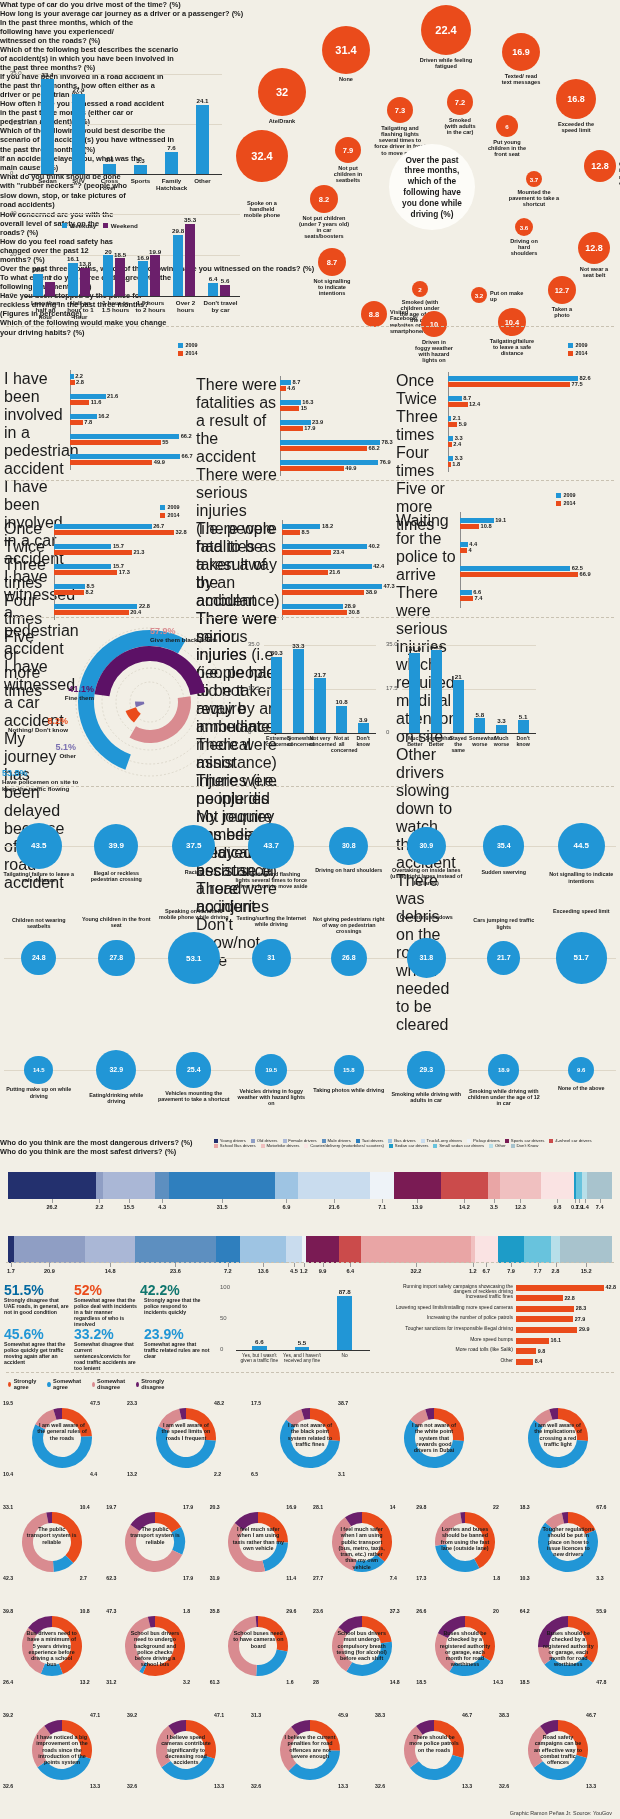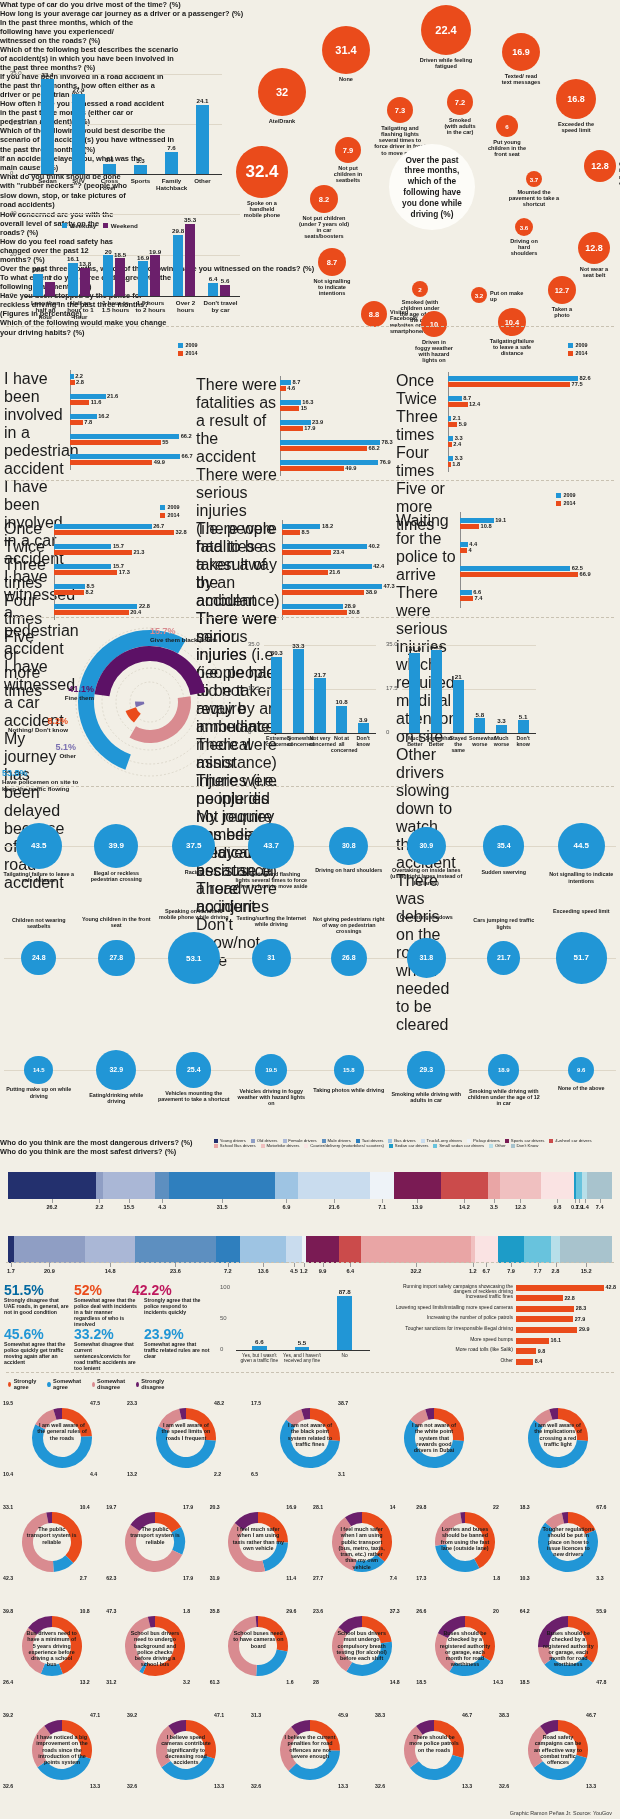--- a/index.html
+++ b/index.html
@@ -173,21 +173,21 @@
       <div class="bubble" style="left:266px;top:31px;width:38px;height:38px;font-size:9px;">16.9</div>
       <div class="bub-lbl" style="left:263px;top:70.5px;width:44px;">Texted/ read text messages</div>
       <div class="bubble" style="left:320px;top:77px;width:40px;height:40px;font-size:9px;">16.8</div>
       <div class="bub-lbl" style="left:315px;top:118.5px;width:50px;">Exceeded the speed limit</div>
       <div class="bubble" style="left:151px;top:95px;width:26px;height:26px;font-size:7.5px;">7.3</div>
       <div class="bub-lbl" style="left:138px;top:122.5px;width:52px;">Tailgating and flashing lights several times to force driver in front to move aside</div>
       <div class="bubble" style="left:211px;top:87px;width:26px;height:26px;font-size:7.5px;">7.2</div>
       <div class="bub-lbl" style="left:206px;top:114.5px;width:36px;">Smoked (with adults in the car)</div>
       <div class="bubble" style="left:260px;top:113px;width:22px;height:22px;font-size:6.2px;">6</div>
       <div class="bub-lbl" style="left:247px;top:136.5px;width:48px;">Put young children in the front seat</div>
-      <div class="bubble" style="left:0px;top:144px;width:52px;height:52px;font-size:17px;">32.4</div>
+      <div class="bubble" style="left:0px;top:128px;width:52px;height:52px;font-size:11px;">32.4</div>
       <div class="bub-lbl" style="left:6px;top:197.5px;width:40px;">Spoke on a handheld mobile phone</div>
       <div class="bubble" style="left:99px;top:135px;width:26px;height:26px;font-size:7.5px;">7.9</div>
       <div class="bub-lbl" style="left:91px;top:162.5px;width:42px;">Not put children in seatbelts</div>
       <div class="bubble" style="left:74px;top:183px;width:28px;height:28px;font-size:7.5px;">8.2</div>
       <div class="bub-lbl" style="left:62px;top:212.5px;width:52px;">Not put children (under 7 years old) in car seats/boosters</div>
       <div class="bubble" style="left:290px;top:169px;width:16px;height:16px;font-size:6.2px;">3.7</div>
       <div class="bub-lbl" style="left:271px;top:186.5px;width:54px;">Mounted the pavement to take a shortcut</div>
       <div class="bubble" style="left:348px;top:148px;width:32px;height:32px;font-size:9px;">12.8</div>
       <div class="bub-lbl" style="left:383px;top:159px;width:52px;text-align:left;">Overtaking on inside lanes (using right lanes instead of left lanes)</div>
       <div class="bubble" style="left:279px;top:216px;width:18px;height:18px;font-size:6.2px;">3.6</div>
@@ -439,21 +439,21 @@
         <circle cx="90" cy="84" r="48" fill="none" stroke="#c9c2b2" stroke-width="0.5" stroke-dasharray="2 2"></circle>
         <circle cx="90" cy="84" r="62" fill="none" stroke="#c9c2b2" stroke-width="0.5" stroke-dasharray="2 2"></circle>
         <circle cx="90" cy="84" r="74" fill="none" stroke="#c9c2b2" stroke-width="0.5" stroke-dasharray="2 2"></circle>
         <path d="M65.37454968055185,151.6578686965854 A72,72 0 1 1 126,21.646170927520423 L118,35.50257738807144 A56,56 0 1 0 70.84687197376255,136.62278676401087 Z" fill="#2196d6"></path>
         <path d="M34.544988150472065,76.20630634623633 A56,56 0 0 1 145.14923416868365,74.27570205065184 L130.37711787350054,76.88042471565582 A41,41 0 0 0 49.399009181595616,78.29390286063732 Z" fill="#5c1166"></path>
         <path d="M130.6009908184044,78.2939028606373 A41,41 0 0 1 69.50000000000003,119.507041555162 L76.00000000000003,108.24871130596429 A28,28 0 0 0 117.72750592476396,80.10315317311816 Z" fill="#d98b90"></path>
         <path d="M73.99280164153288,104.48827959377478 A26,26 0 0 1 65.56799185956638,92.89252372646739 L75.90461068821138,89.13030214988504 A15,15 0 0 0 80.76507787011512,95.82016130410084 Z" fill="#ea4b1b"></path>
         <path d="M75.90461068821138,89.13030214988504 A15,15 0 0 1 75.00913759471356,83.47650754946248 L84.00365503788542,83.790603019785 A6,6 0 0 0 84.36184427528455,86.05212085995402 Z" fill="#7a6fb0"></path>
       </svg></div>
   <div id="cc-radial-calls" style="position:absolute;left:0;top:618px;width:248px;height:175px;">
-      <div class="call" style="left:150px;top:8px;width:70px;text-align:left;color:#d98b90;"><span class="pct" style="color:#d98b90;">15.7%</span><span style="color:#1b1b1b;">Give them black points</span></div>
+      <div class="call" style="left:150px;top:8px;width:70px;text-align:left;color:#d98b90;"><span class="pct" style="color:#d98b90;">57.9%</span><span style="color:#1b1b1b;">Give them black points</span></div>
       <div class="call" style="left:38px;top:66px;width:56px;text-align:right;color:#6b1f6b;"><span class="pct" style="color:#5c1166;">41.1%</span><span style="color:#1b1b1b;">Fine them</span></div>
       <div class="call" style="left:6px;top:98px;width:62px;text-align:right;color:#ea4b1b;"><span class="pct" style="color:#ea4b1b;">8.2%</span><span style="color:#1b1b1b;">Nothing/ Don't know</span></div>
       <div class="call" style="left:24px;top:124px;width:52px;text-align:right;color:#7a6fb0;"><span class="pct" style="color:#7a6fb0;">5.1%</span><span style="color:#1b1b1b;">Other</span></div>
       <div class="call" style="left:2px;top:150px;width:88px;text-align:left;color:#2196d6;"><span class="pct" style="color:#2196d6;">53.8%</span><span style="color:#1b1b1b;">Have policemen on site to keep the traffic flowing</span></div>
     </div>
 
   <div class="q-title" style="left:250px;top:622px;width:115px;">How concerned are you with the overall level of safety on the roads? (%)</div>
   <div id="cc-concern" style="position:absolute;left:248px;top:645px;width:128px;height:135px;">
       <div class="vaxis-lbl" style="left:0;top:84px;">0</div>
       <div class="vaxis-lbl" style="left:0;top:40px;">17.5</div>
@@ -745,21 +745,21 @@
     </div>
 
   <div class="sep" style="top:1262px;"></div>
 
   <div class="q-title" style="left:8px;top:1267px;width:196px;">To what extent do you agree or disagree with the following statements? (%)</div>
   <div id="cc-agree" style="position:absolute;left:4px;top:1282px;width:212px;height:85px;">
       <div class="bigpct" style="left:0px;top:0px;font-size:14px;color:#0369a1;">51.5%</div>
       <div class="smalltxt" style="left:0px;top:15px;width:66px;">Strongly disagree that UAE roads, in general, are not in good condition</div>
       <div class="bigpct" style="left:70px;top:0px;font-size:14px;color:#ea4b1b;">52%</div>
       <div class="smalltxt" style="left:70px;top:15px;width:66px;">Somewhat agree that the police deal with incidents in a fair manner regardless of who is involved</div>
-      <div class="bigpct" style="left:128px;top:0px;font-size:14px;color:#be185d;">42.2%</div>
+      <div class="bigpct" style="left:136px;top:0px;font-size:14px;color:#0f766e;">42.2%</div>
       <div class="smalltxt" style="left:140px;top:15px;width:66px;">Strongly agree that the police respond to incidents quickly</div>
       <div class="bigpct" style="left:0px;top:44px;font-size:14px;color:#2196d6;">45.6%</div>
       <div class="smalltxt" style="left:0px;top:59px;width:66px;">Somewhat agree that the police quickly get traffic moving again after an accident</div>
       <div class="bigpct" style="left:70px;top:44px;font-size:14px;color:#2196d6;">33.2%</div>
       <div class="smalltxt" style="left:70px;top:59px;width:66px;">Somewhat disagree that current sentences/convicts for road traffic accidents are too lenient</div>
       <div class="bigpct" style="left:140px;top:44px;font-size:14px;color:#2196d6;">23.9%</div>
       <div class="smalltxt" style="left:140px;top:59px;width:66px;">Somewhat agree that traffic related rules are not clear</div>
     </div>
 
   <div class="q-title" style="left:224px;top:1267px;width:160px;">Have you been stopped by the police for reckless driving in the past three months? (Figures in percentage)</div>

